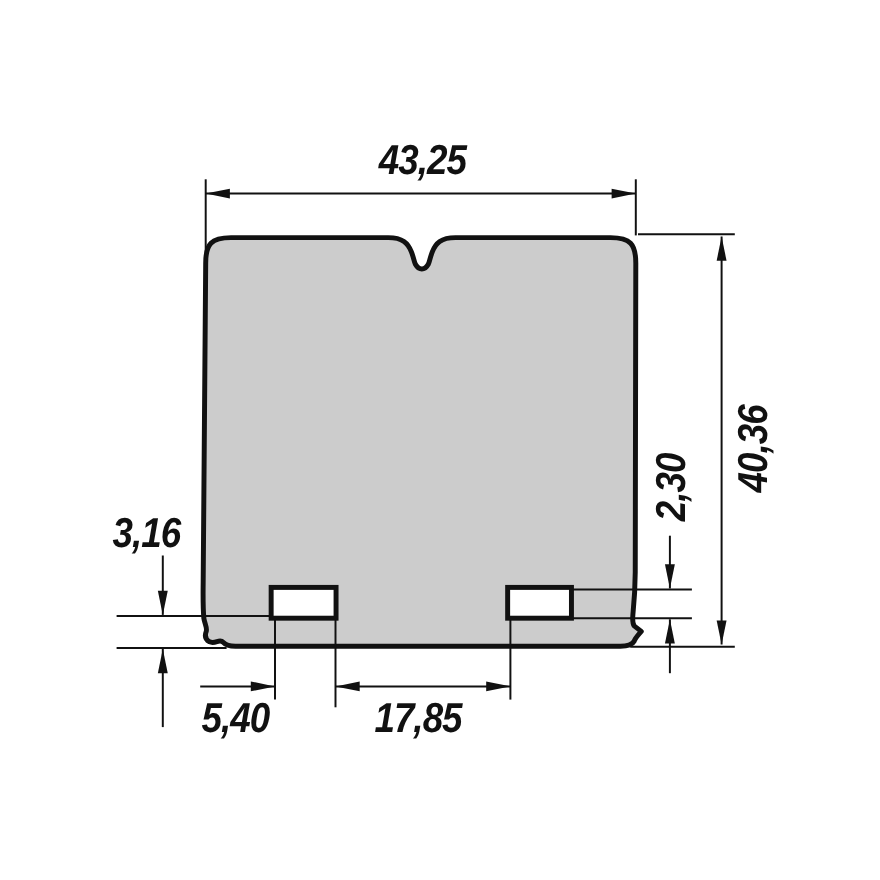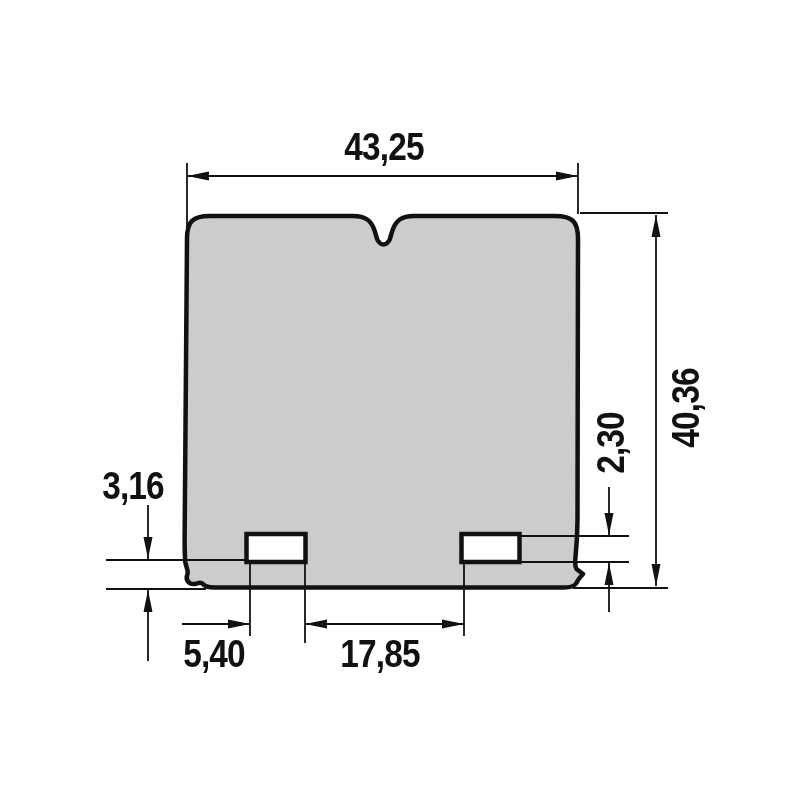--- a/index.html
+++ b/index.html
@@ -7,20 +7,21 @@
     --part-fill:#cccccc;
     --background:#ffffff;
   }
   html,body{margin:0;padding:0;background:var(--background);}
   .canvas{
     position:relative;
     width:800px;height:800px;
     background:var(--background);
     font-family:"Liberation Sans",sans-serif;
     overflow:hidden;
+    font-style:italic;
   }
   .canvas svg{position:absolute;left:0;top:0;}
   .outline{
     fill:var(--part-fill);
     stroke:var(--line);
     stroke-width:4.5;
     stroke-linejoin:round;
   }
   .slot{
     fill:var(--background);

